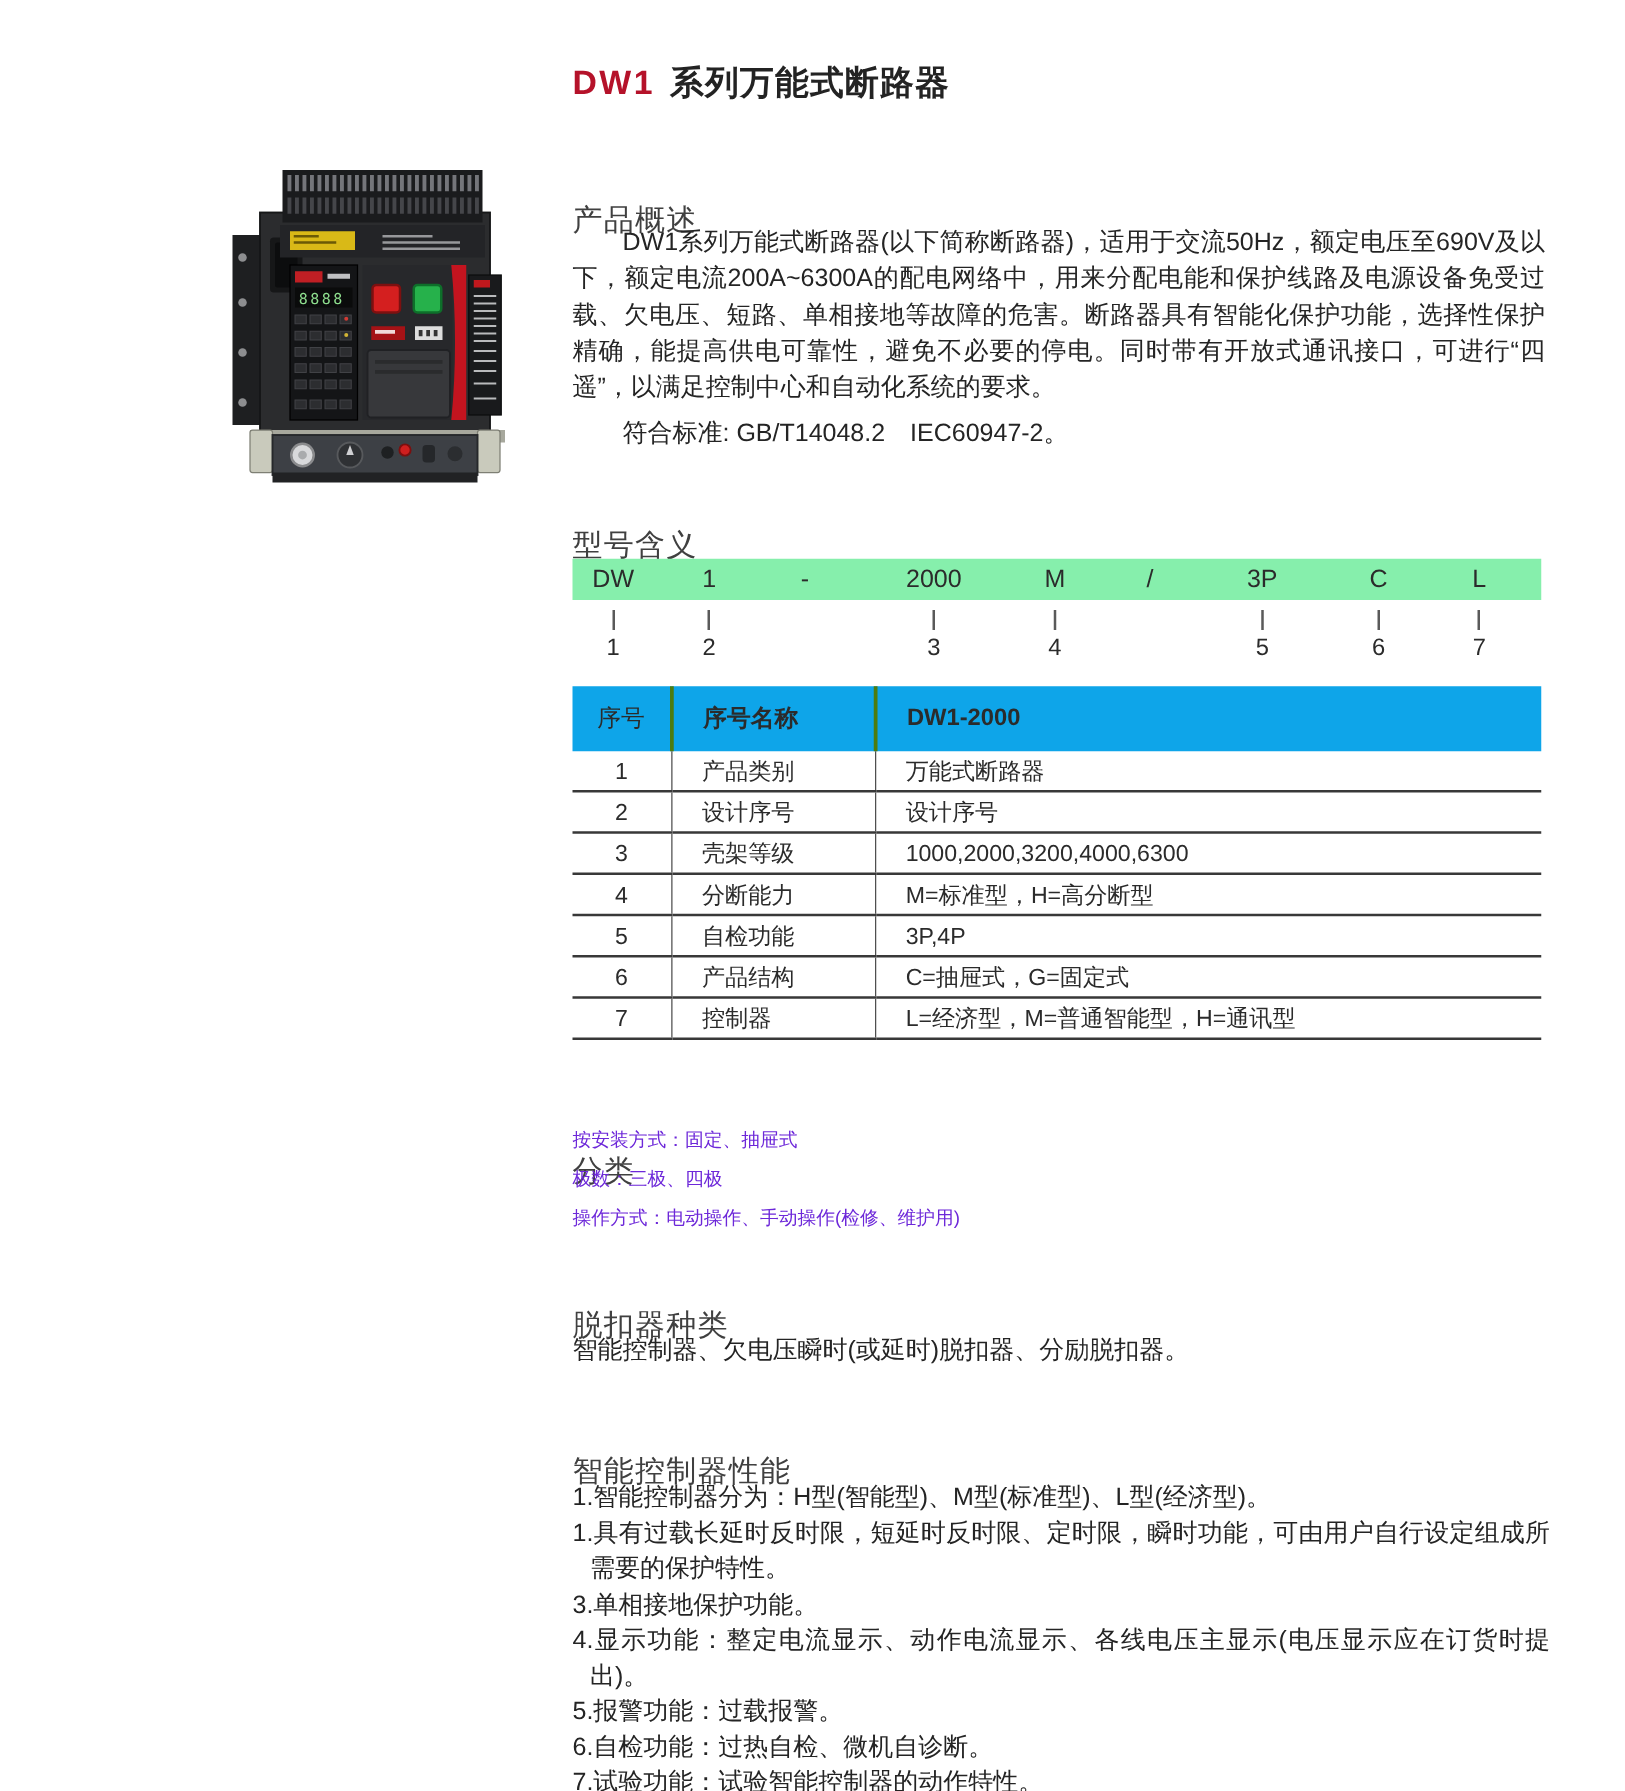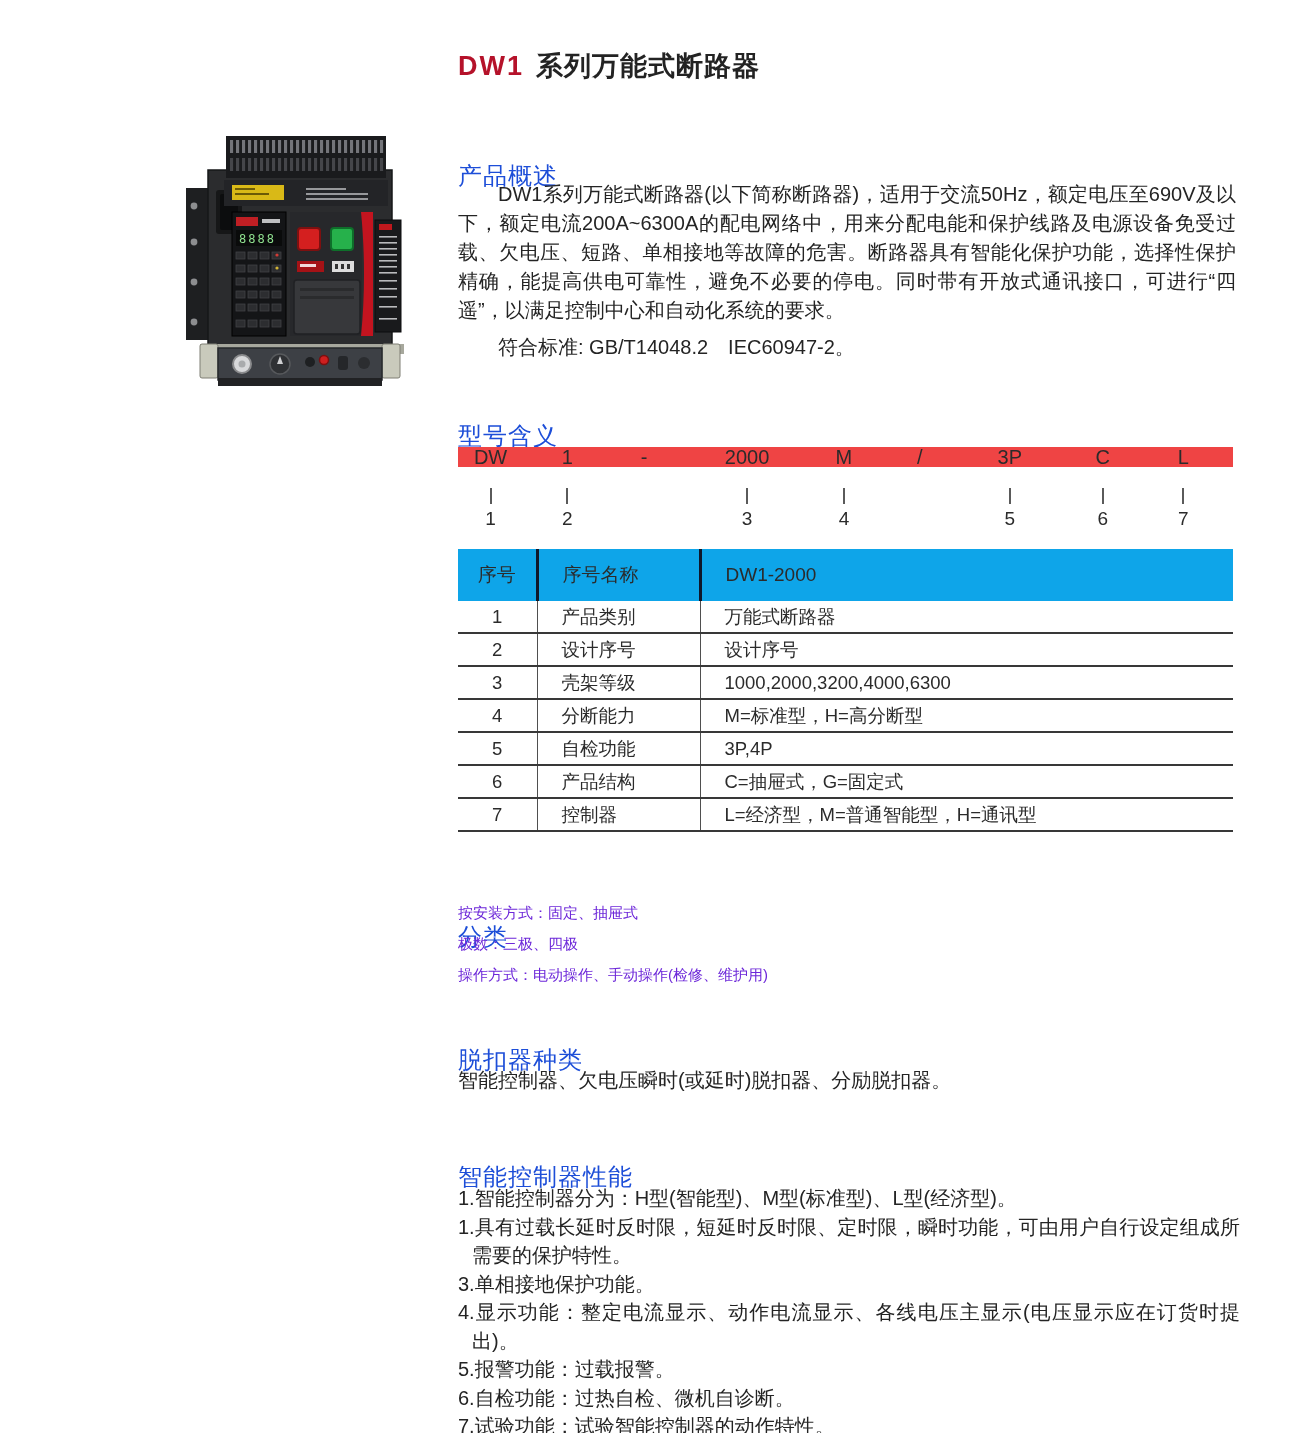--- a/index.html
+++ b/index.html
@@ -5,42 +5,42 @@
   html,body{margin:0;padding:0;background:#ffffff;}
   #page{
     position:relative;width:1300px;height:1433px;background:#fff;overflow:hidden;
     font-family:"Liberation Sans","DejaVu Sans",sans-serif;color:#262626;margin-left:28px;
   }
   
   .doc-title{position:absolute;left:430px;top:48px;font-size:27px;font-weight:bold;letter-spacing:1px;}
   .doc-title .model{color:#b5122a;margin-right:12px;letter-spacing:2px;}
   .doc-title .rest{color:#232323;}
   
-  .sec-head{position:absolute;left:430px;color:#1d4ed8;font-size:24px;font-weight:500;letter-spacing:1px;}
+  .sec-head{position:absolute;left:430px;color:#404040;font-size:24px;font-weight:500;letter-spacing:1px;}
   
   .overview-body{position:absolute;left:430px;top:180px;width:778px;font-size:20px;line-height:29px;color:#242424;}
   .overview-body p{margin:0;text-indent:2em;text-align:justify;}
   .overview-body p.no-just{text-align:left;}
   .overview-body .std{margin-top:8px;}
   .iso-symbol{display:inline-block;vertical-align:middle;margin:0 4px 4px 4px;}
   
-  .code-band{position:absolute;left:430px;top:447px;width:775px;height:20px;background:#ef4444;}
+  .code-band{position:absolute;left:430px;top:447px;width:775px;height:33px;background:#86efac;}
   .code-band span{position:absolute;top:50%;transform:translate(-50%,-50%);font-size:20px;color:#2b2b2b;white-space:nowrap;}
   .tick-row{position:absolute;left:430px;top:487px;width:775px;height:18px;}
   .tick-row i{position:absolute;top:1px;width:2px;height:16px;background:#5a5a5a;transform:translateX(-50%);}
   .num-row{position:absolute;left:430px;top:508px;width:775px;height:22px;}
   .num-row span{position:absolute;transform:translateX(-50%);font-size:19px;color:#2b2b2b;}
   .p1{left:4.2%;} .p2{left:14.1%;} .p3{left:24.0%;} .p4{left:37.3%;} .p5{left:49.8%;}
   .p6{left:59.6%;} .p7{left:71.2%;} .p8{left:83.2%;} .p9{left:93.6%;}
   
   .model-table{position:absolute;left:430px;top:549px;width:775px;border-collapse:collapse;table-layout:fixed;}
   .model-table col.c1{width:79px;} .model-table col.c2{width:163px;}
   .model-table th{background:#0ea5e9;height:52px;font-weight:normal;font-size:19px;color:#2b2b2b;text-align:left;padding:0 0 0 24px;}
   .model-table th:first-child{text-align:center;padding:0;}
-  .model-table th + th{border-left:3px solid #0f172a;}
+  .model-table th + th{border-left:3px solid #4d7c0f;font-weight:bold;}
   .model-table td{height:31px;font-size:18.5px;color:#2b2b2b;border-bottom:2px solid #383838;padding:0 0 0 24px;}
   .model-table td:first-child{text-align:center;padding:0;}
   .model-table td + td{border-left:1.5px solid #4f4f4f;}
   
   .plain-list{position:absolute;left:430px;width:778px;font-size:15px;color:#6d28d9;}
   .plain-list p{margin:0;line-height:31px;}
   .release-text{position:absolute;left:430px;top:1066px;width:778px;font-size:20px;color:#242424;margin:0;line-height:29px;}
   .perf-list{position:absolute;left:430px;top:1184px;width:782px;font-size:20px;color:#242424;}
   .perf-list p{margin:0;line-height:28.5px;padding-left:14px;text-indent:-14px;text-align:justify;}
   

